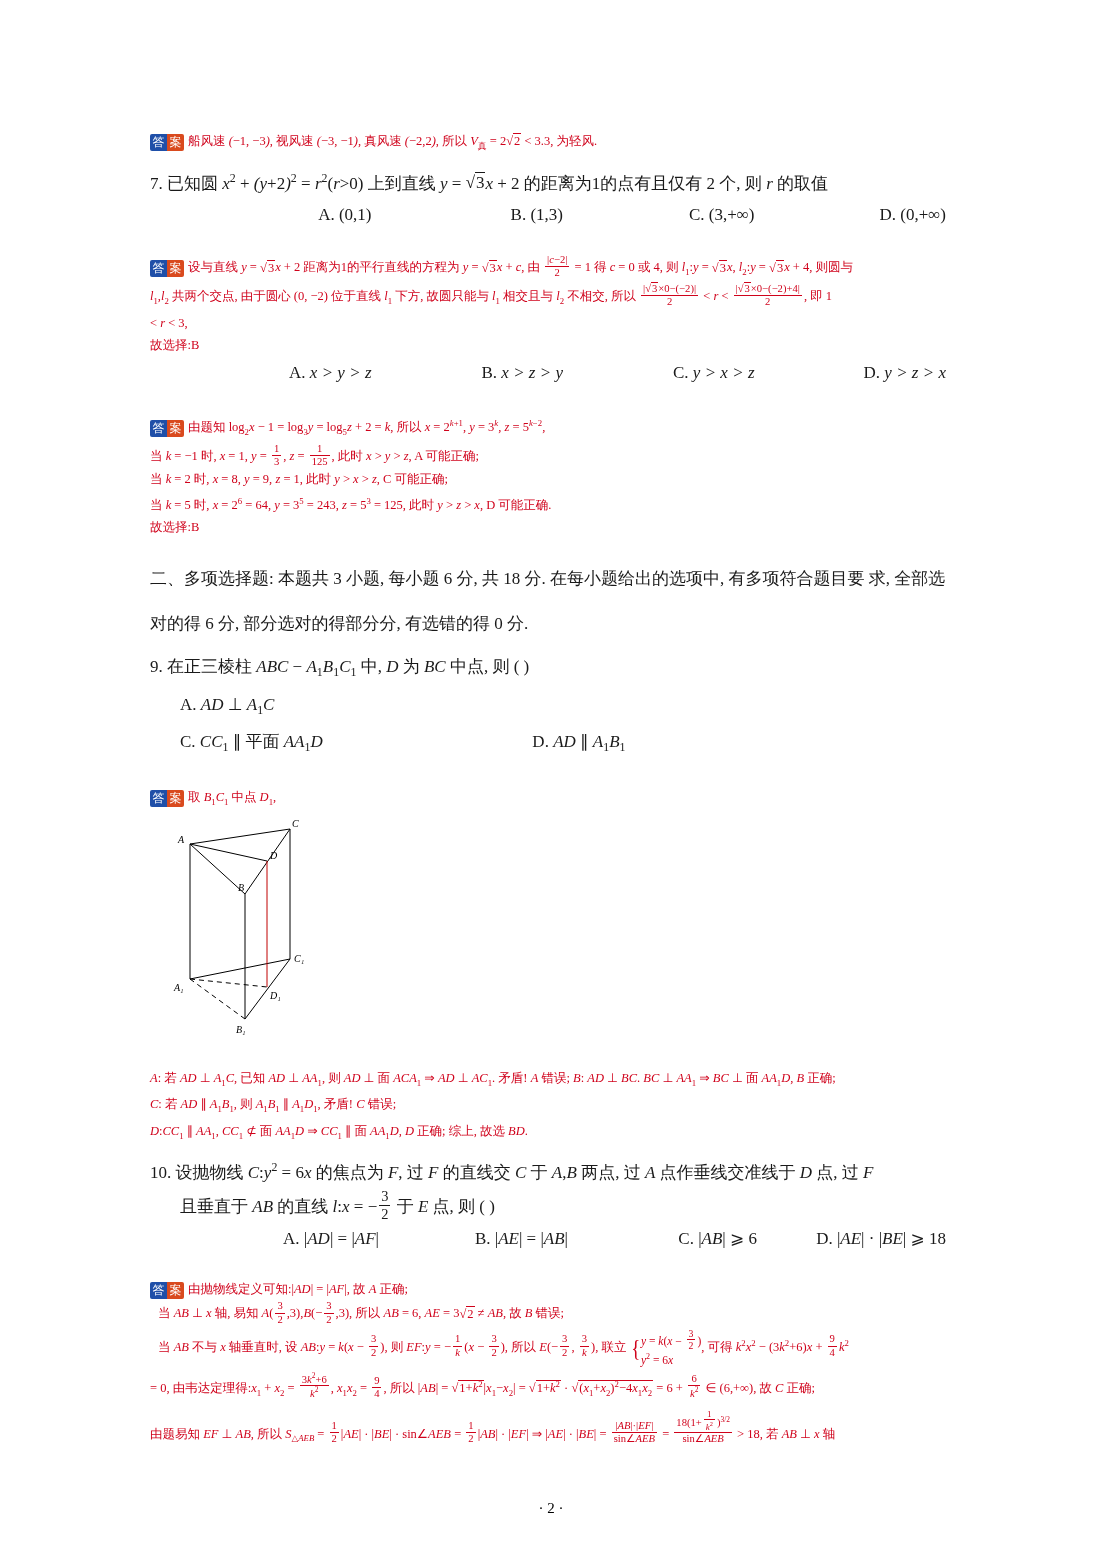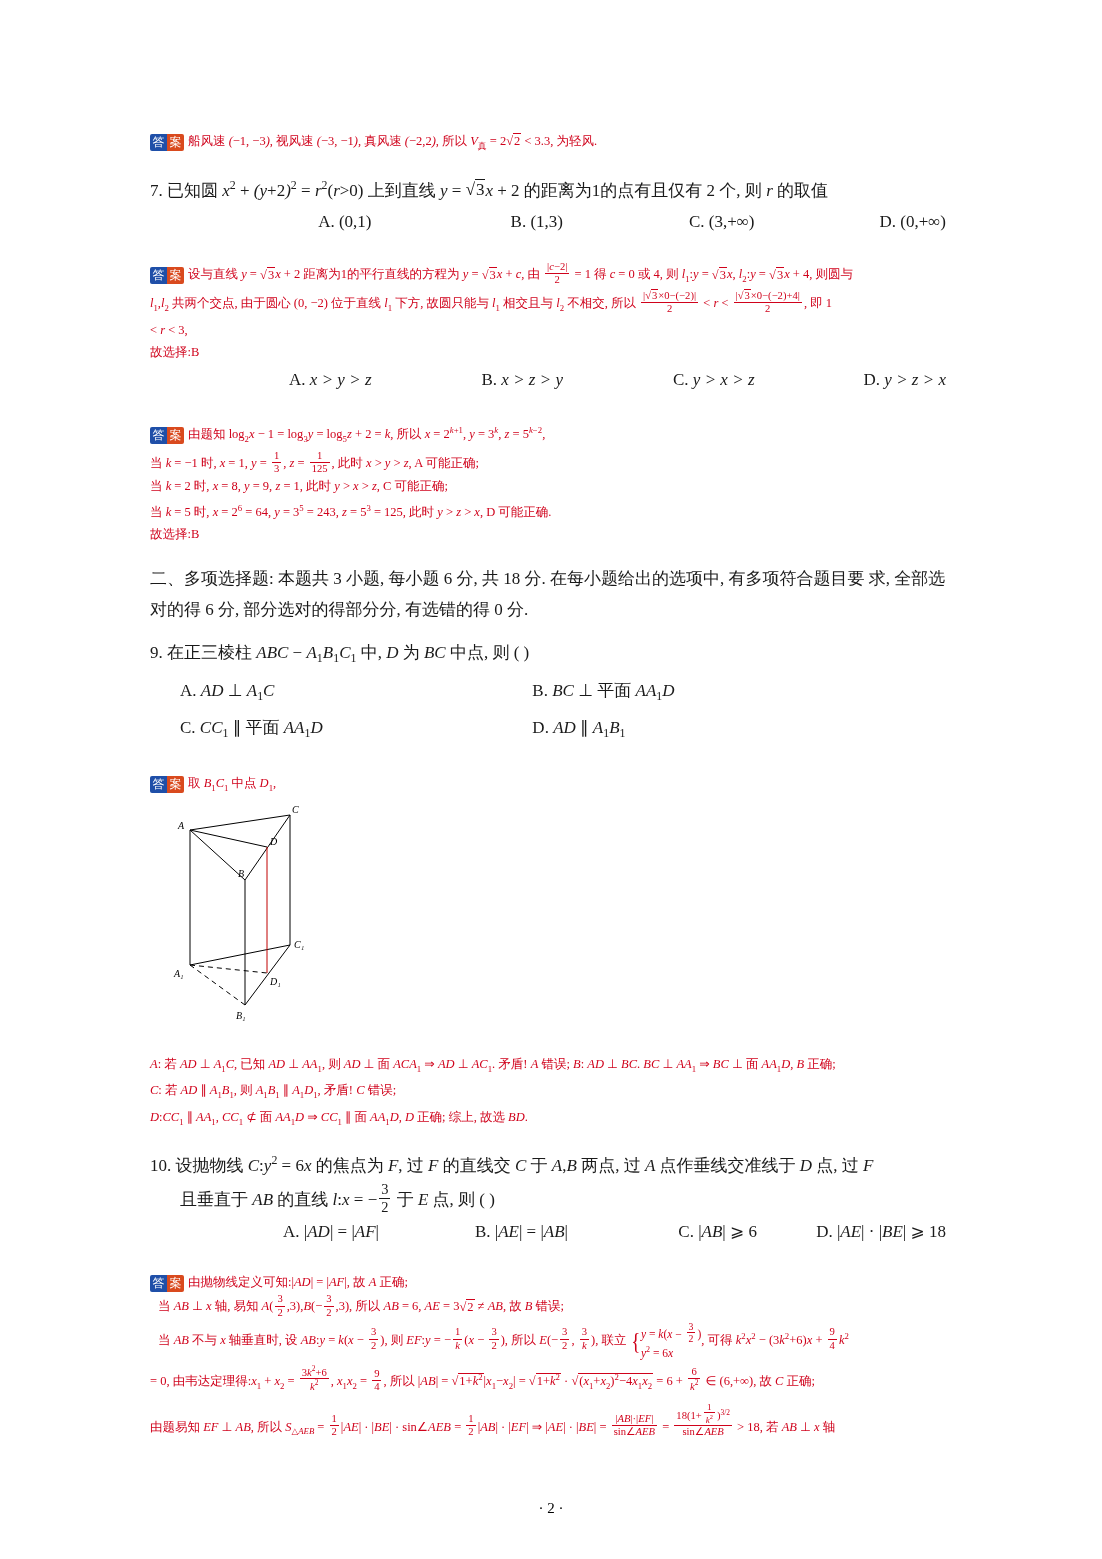--- a/index.html
+++ b/index.html
@@ -41,21 +41,21 @@
     color: #ffffff;
     font-family: "Liberation Sans", sans-serif;
   }
   .badge .b1 { background: #1f4fa8; border-radius: 2px 0 0 2px; }
   .badge .b2 { background: #d94a1e; border-radius: 0 2px 2px 0; }
 
   
   .q {
     font-size: 17px;
     line-height: 30px;
-    margin-top: 13px;
+    margin-top: 6px;
   }
   .indent { display:block; padding-left: 22px; }
 
   
   .opts {
     display: flex;
     font-size: 17px;
     line-height: 30px;
     padding-left: 30px;
     margin-top: 2px;
@@ -90,21 +90,21 @@
   .frac .den { display: block; padding: 0 2px; }
   .sq { }
   .sq::before { content: "\221A"; }
   .ovl { border-top: 1px solid currentColor; padding: 0 1px; }
   sup { font-size: 0.7em; }
   sub { font-size: 0.7em; }
 
   
   .sect {
     font-size: 17px;
-    line-height: 31px;
+    line-height: 45px;
     margin-top: 18px;
   }
 
   
   .figwrap { margin: 6px 0 4px 20px; }
 
   
   .footer {
     position: absolute;
     bottom: 42px;
@@ -194,21 +194,20 @@
     <span class="line">求, 全部选对的得 6 分, 部分选对的得部分分, 有选错的得 0 分.</span>
   </div>
 
   <div class="blk">
     <div class="q">
       <span>9.</span>
       在正三棱柱 <i>ABC</i> − <i>A</i><sub>1</sub><i>B</i><sub>1</sub><i>C</i><sub>1</sub> 中, <i>D</i> 为 <i>BC</i> 中点, 则 (        )
     </div>
     <div class="opts opt2 opt2b">
       <div><span>A.</span>&nbsp;<i>AD</i> ⊥ <i>A</i><sub>1</sub><i>C</i></div>
-      <div><span>B.</span>&nbsp;<i>BC</i> ⊥ 平面 <i>AA</i><sub>1</sub><i>D</i></div>
     </div>
     <div class="opts opt2 opt2b">
       <div><span>C.</span>&nbsp;<i>CC</i><sub>1</sub> ∥ 平面 <i>AA</i><sub>1</sub><i>D</i></div>
       <div><span>D.</span>&nbsp;<i>AD</i> ∥ <i>A</i><sub>1</sub><i>B</i><sub>1</sub></div>
     </div>
     <div class="sol">
       <span class="line">
         <span class="badge"><span class="b1">答</span><span class="b2">案</span></span>取 <i>B</i><sub>1</sub><i>C</i><sub>1</sub> 中点 <i>D</i><sub>1</sub>,
       </span>
     </div>

